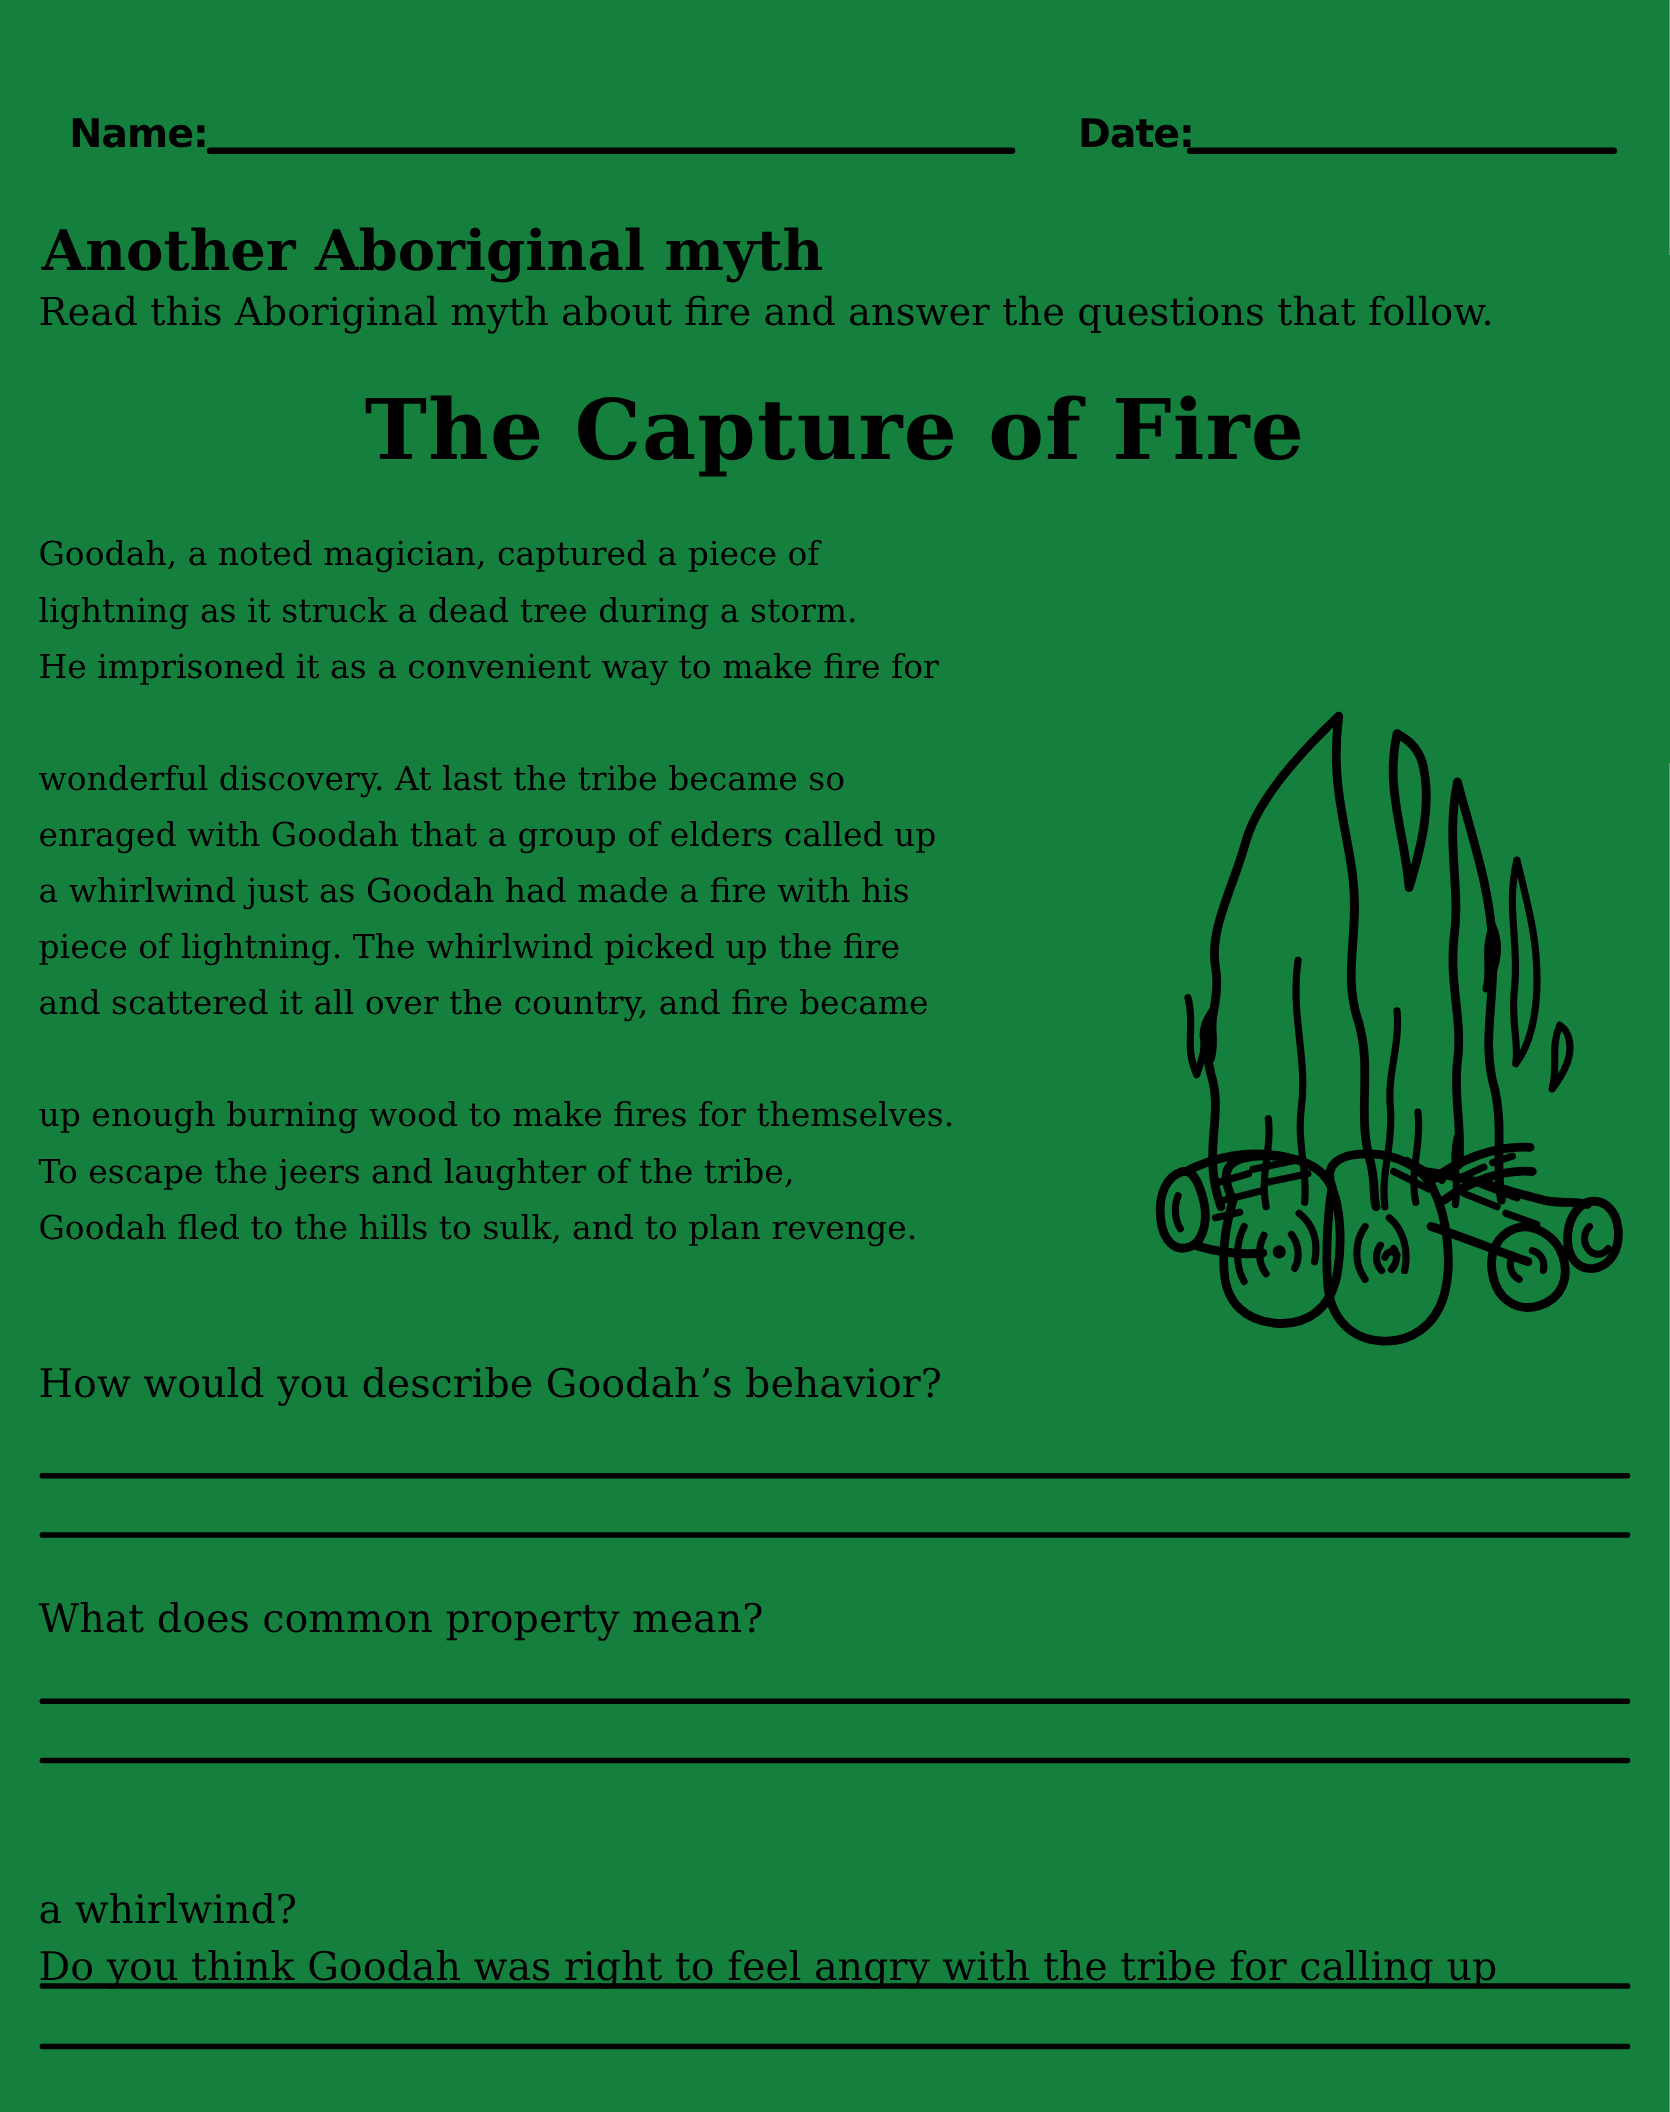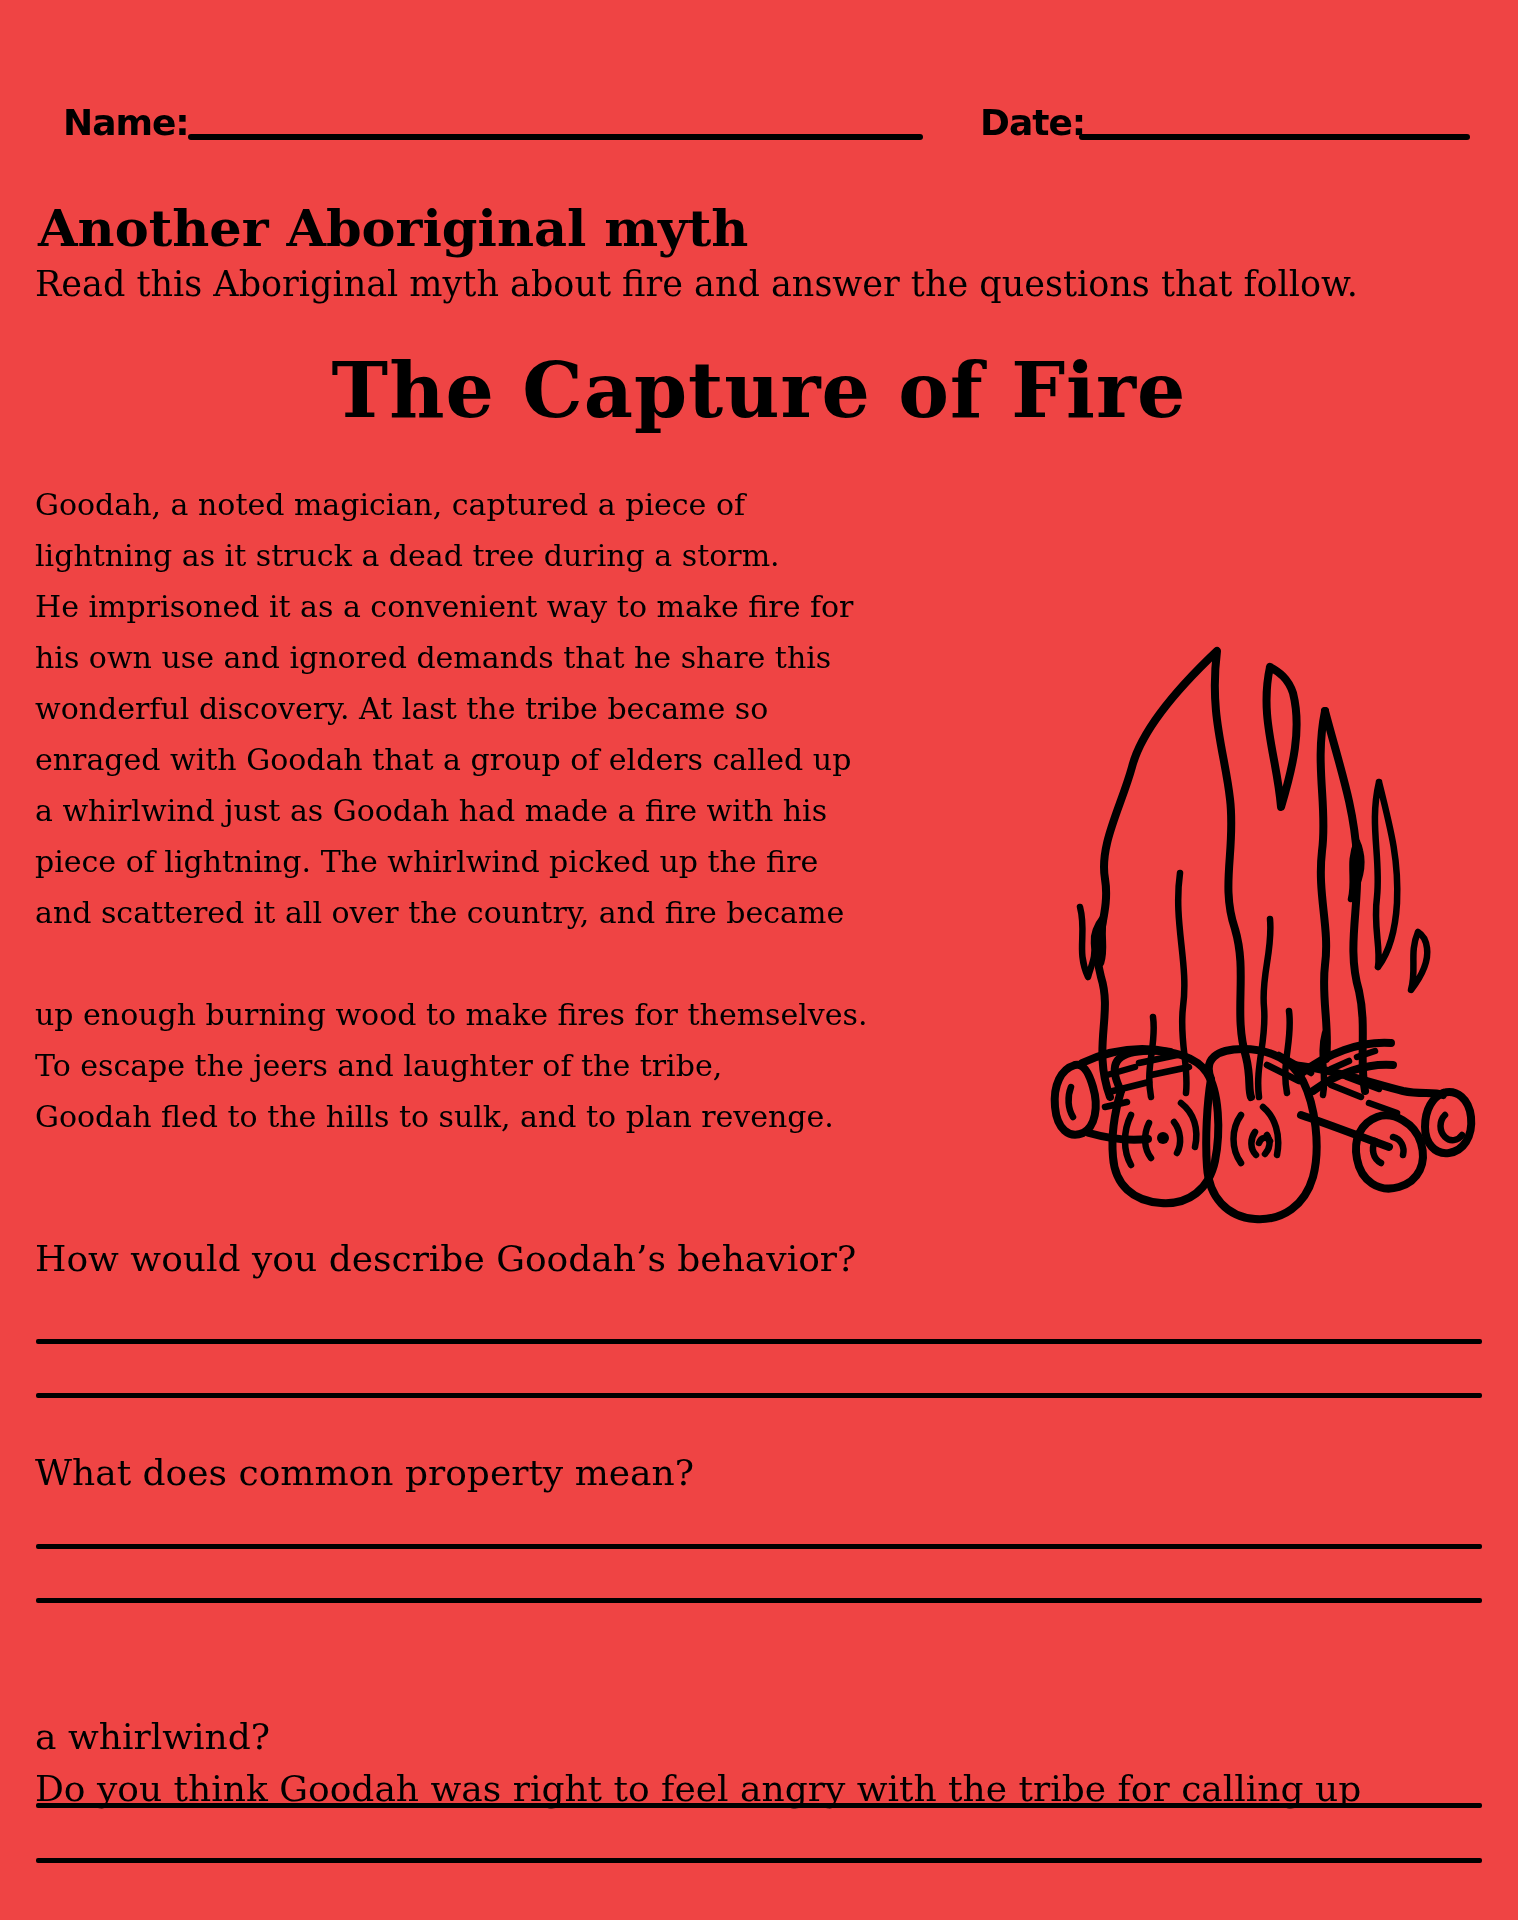--- a/index.html
+++ b/index.html
@@ -1,18 +1,18 @@
 <!DOCTYPE html>
 <html><head>
 <meta charset="utf-8">
 <style>
   html,body { margin:0; padding:0; background:#e8e8e8; }
   .page {
     position:relative; width:1518px; height:1920px; margin:0 auto;
-    background:#ef4444; color:#000; overflow:hidden;
+    background:#15803d; color:#000; overflow:hidden;
     font-family:"DejaVu Serif","Liberation Serif",serif;
   }
   .ui-label {
     position:absolute; font-family:"DejaVu Sans","Liberation Sans",sans-serif;
     font-weight:bold; font-size:36px; letter-spacing:-1px; white-space:nowrap;
   }
   .rule { position:absolute; background:#000; height:6px; border-radius:3px; }
   .answer-rule { position:absolute; background:#000; height:5px; left:36px; width:1446px; border-radius:2px; }
   .section-heading {
     position:absolute; left:38px; top:198px; font-weight:bold; font-size:51px; white-space:nowrap;
@@ -46,21 +46,20 @@
   <div class="rule" style="left:1079px; top:134px; width:391px;"></div>
 
   <div class="section-heading">Another Aboriginal myth</div>
   <div class="instruction">Read this Aboriginal myth about fire and answer the questions that follow.</div>
 
   <div class="story-title">The Capture of Fire</div>
 
   <div class="story-line" style="top:487px;">Goodah, a noted magician, captured a piece of</div>
   <div class="story-line" style="top:538px;">lightning as it struck a dead tree during a storm.</div>
   <div class="story-line" style="top:589px;">He imprisoned it as a convenient way to make fire for</div>
-  <div class="story-line" style="top:640px;">his own use and ignored demands that he share this</div>
   <div class="story-line" style="top:691px;">wonderful discovery. At last the tribe became so</div>
   <div class="story-line" style="top:742px;">enraged with Goodah that a group of elders called up</div>
   <div class="story-line" style="top:793px;">a whirlwind just as Goodah had made a fire with his</div>
   <div class="story-line" style="top:844px;">piece of lightning. The whirlwind picked up the fire</div>
   <div class="story-line" style="top:895px;">and scattered it all over the country, and fire became</div>
   <div class="story-line" style="top:997px;">up enough burning wood to make fires for themselves.</div>
   <div class="story-line" style="top:1048px;">To escape the jeers and laughter of the tribe,</div>
   <div class="story-line" style="top:1099px;">Goodah fled to the hills to sulk, and to plan revenge.</div>
 
   <div class="fire-wrap">

